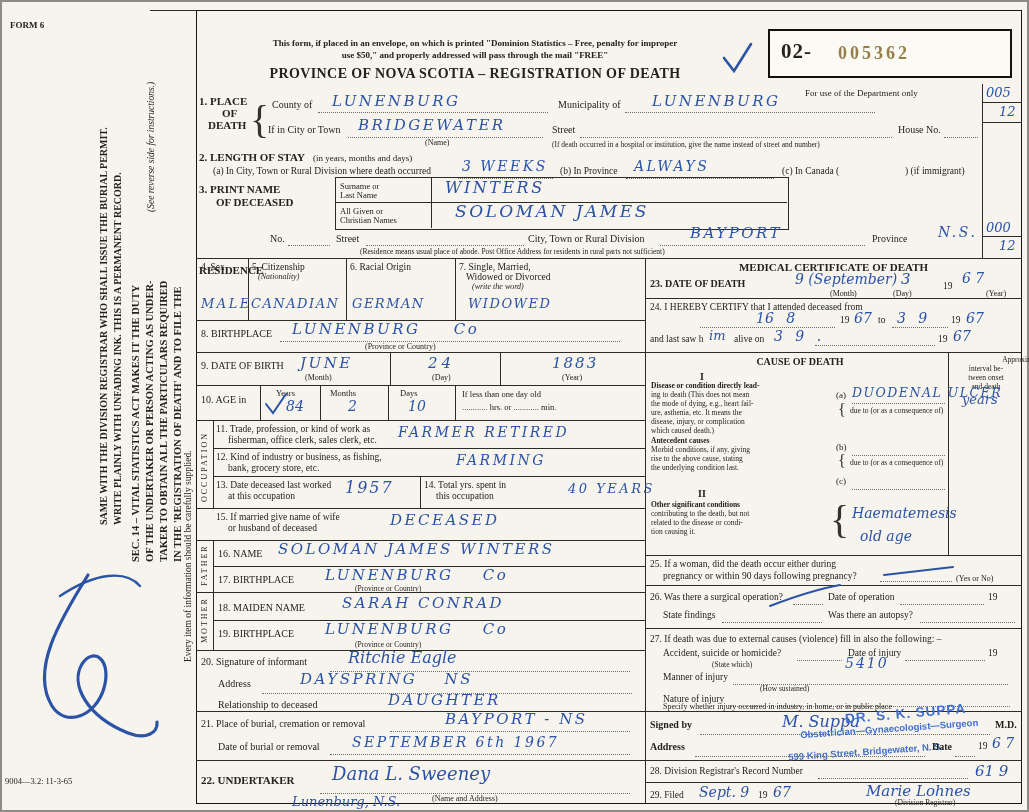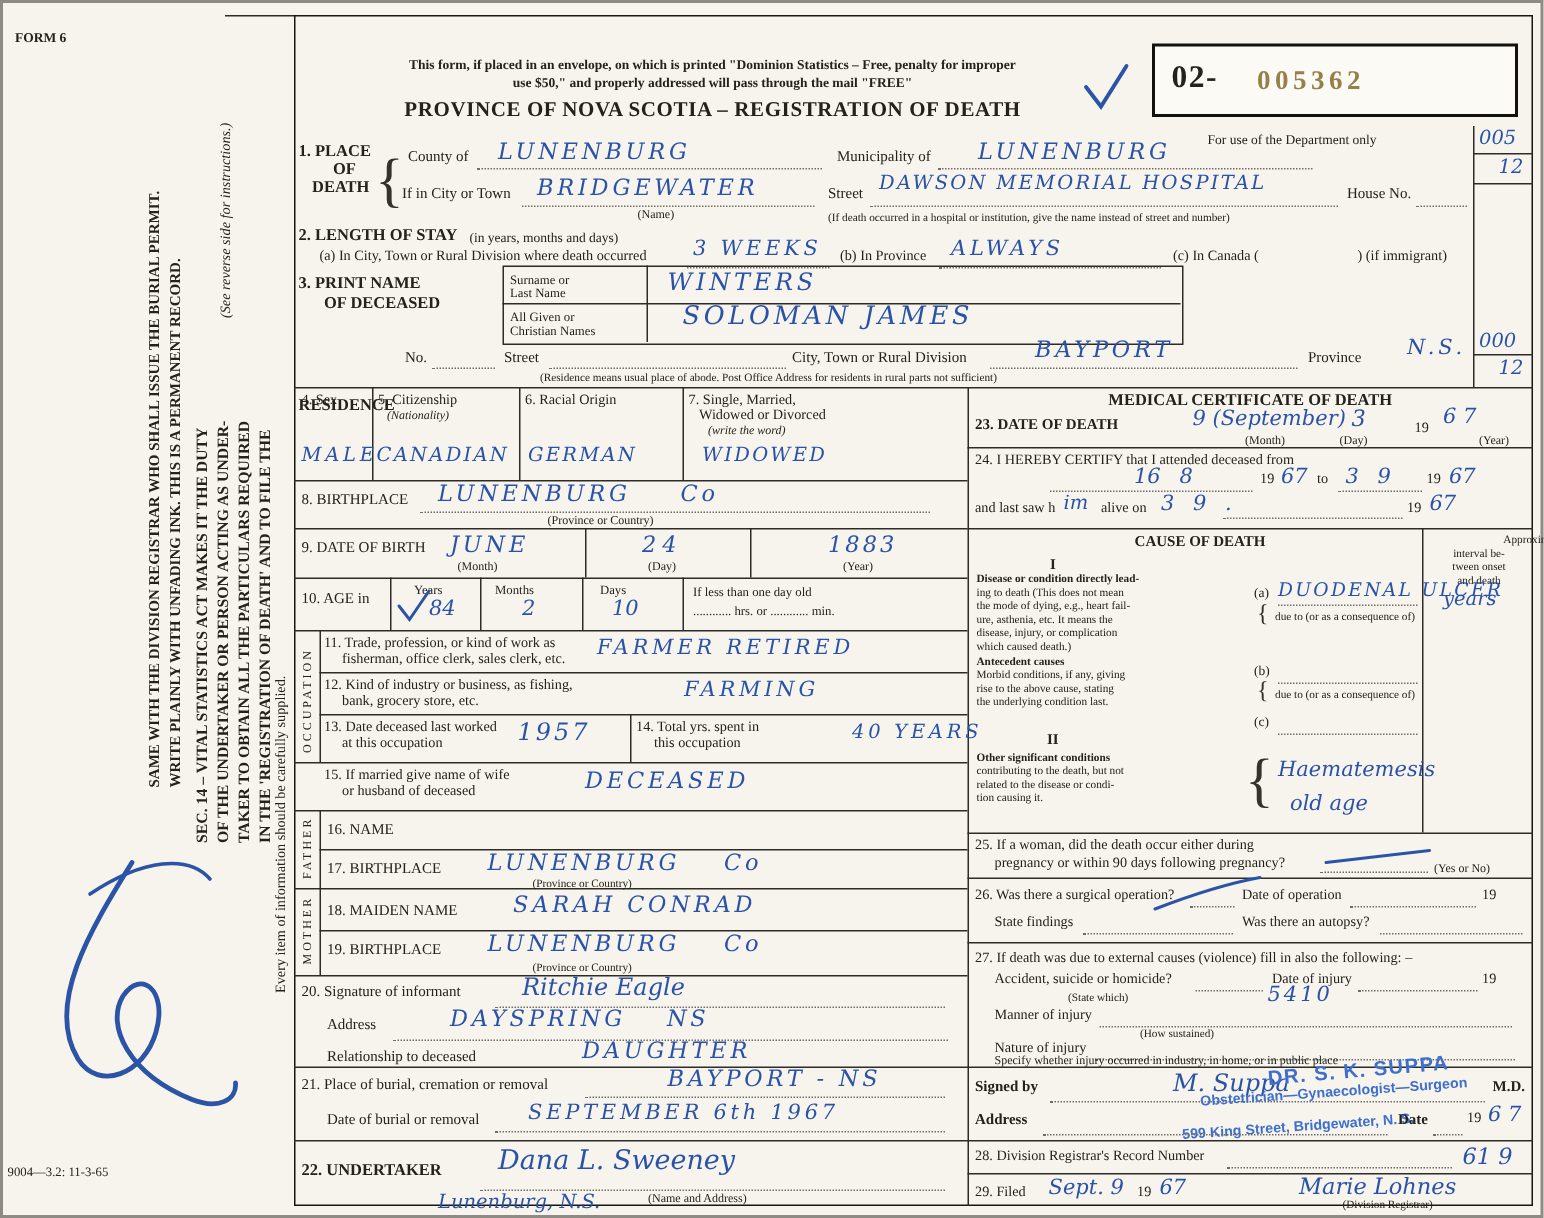--- a/index.html
+++ b/index.html
@@ -70,21 +70,20 @@
   <div class="a hw cap" style="left:332px;top:92px;font-size:15px;">LUNENBURG</div>
   <div class="a s10" style="left:558px;top:99px;">Municipality of</div>
   <div class="dt" style="left:625px;top:111px;width:250px;"></div>
   <div class="a hw cap" style="left:652px;top:92px;font-size:15px;">LUNENBURG</div>
   <div class="a s10" style="left:268px;top:124px;">If in City or Town</div>
   <div class="dt" style="left:348px;top:136px;width:195px;"></div>
   <div class="a hw cap" style="left:358px;top:116px;font-size:15px;">BRIDGEWATER</div>
   <div class="a s8" style="left:425px;top:138px;">(Name)</div>
   <div class="a s10" style="left:552px;top:124px;">Street</div>
   <div class="dt" style="left:580px;top:136px;width:312px;"></div>
-  <div class="a hw cap" style="left:586px;top:115px;font-size:13px;letter-spacing:1.5px;">DAWSON MEMORIAL HOSPITAL</div>
   <div class="a s10" style="left:898px;top:124px;">House No.</div>
   <div class="dt" style="left:944px;top:136px;width:34px;"></div>
   <div class="a s7" style="left:552px;top:140px;">(If death occurred in a hospital or institution, give the name instead of street and number)</div>
 
   <div class="a s11 b" style="left:199px;top:151px;">2. LENGTH OF STAY</div>
   <div class="a s9" style="left:313px;top:153px;">(in years, months and days)</div>
   <div class="a s95" style="left:213px;top:166px;">(a) In City, Town or Rural Division where death occurred</div>
   <div class="dt" style="left:458px;top:177px;width:95px;"></div>
   <div class="a hw cap" style="left:462px;top:158px;font-size:14px;">3 WEEKS</div>
   <div class="a s95" style="left:560px;top:166px;">(b) In Province</div>
@@ -202,20 +201,21 @@
   <div class="a s95" style="left:424px;top:480px;">14. Total yrs. spent in</div>
   <div class="a s95" style="left:436px;top:491px;">this occupation</div>
   <div class="a hw cap" style="left:568px;top:481px;font-size:13px;">40 YEARS</div>
 
   <div class="a s95" style="left:216px;top:512px;">15. If married give name of wife</div>
   <div class="a s95" style="left:228px;top:523px;">or husband of deceased</div>
   <div class="a hw cap" style="left:390px;top:511px;font-size:15px;">DECEASED</div>
 
   <div class="a rot s8" style="left:200px;top:586px;letter-spacing:2px;">FATHER</div>
   <div class="a s10" style="left:218px;top:548px;">16. NAME</div>
+  <div class="a hw cap" style="left:278px;top:540px;font-size:15px;">SOLOMAN JAMES WINTERS</div>
   <div class="a s10" style="left:218px;top:574px;">17. BIRTHPLACE</div>
   <div class="a hw cap" style="left:325px;top:566px;font-size:15px;word-spacing:22px;">LUNENBURG Co</div>
   <div class="a s7" style="left:355px;top:584px;">(Province or Country)</div>
 
   <div class="a rot s8" style="left:200px;top:643px;letter-spacing:2px;">MOTHER</div>
   <div class="a s10" style="left:218px;top:602px;">18. MAIDEN NAME</div>
   <div class="a hw cap" style="left:342px;top:594px;font-size:15px;">SARAH CONRAD</div>
   <div class="a s10" style="left:218px;top:628px;">19. BIRTHPLACE</div>
   <div class="a hw cap" style="left:325px;top:620px;font-size:15px;word-spacing:22px;">LUNENBURG Co</div>
   <div class="a s7" style="left:355px;top:640px;">(Province or Country)</div>

